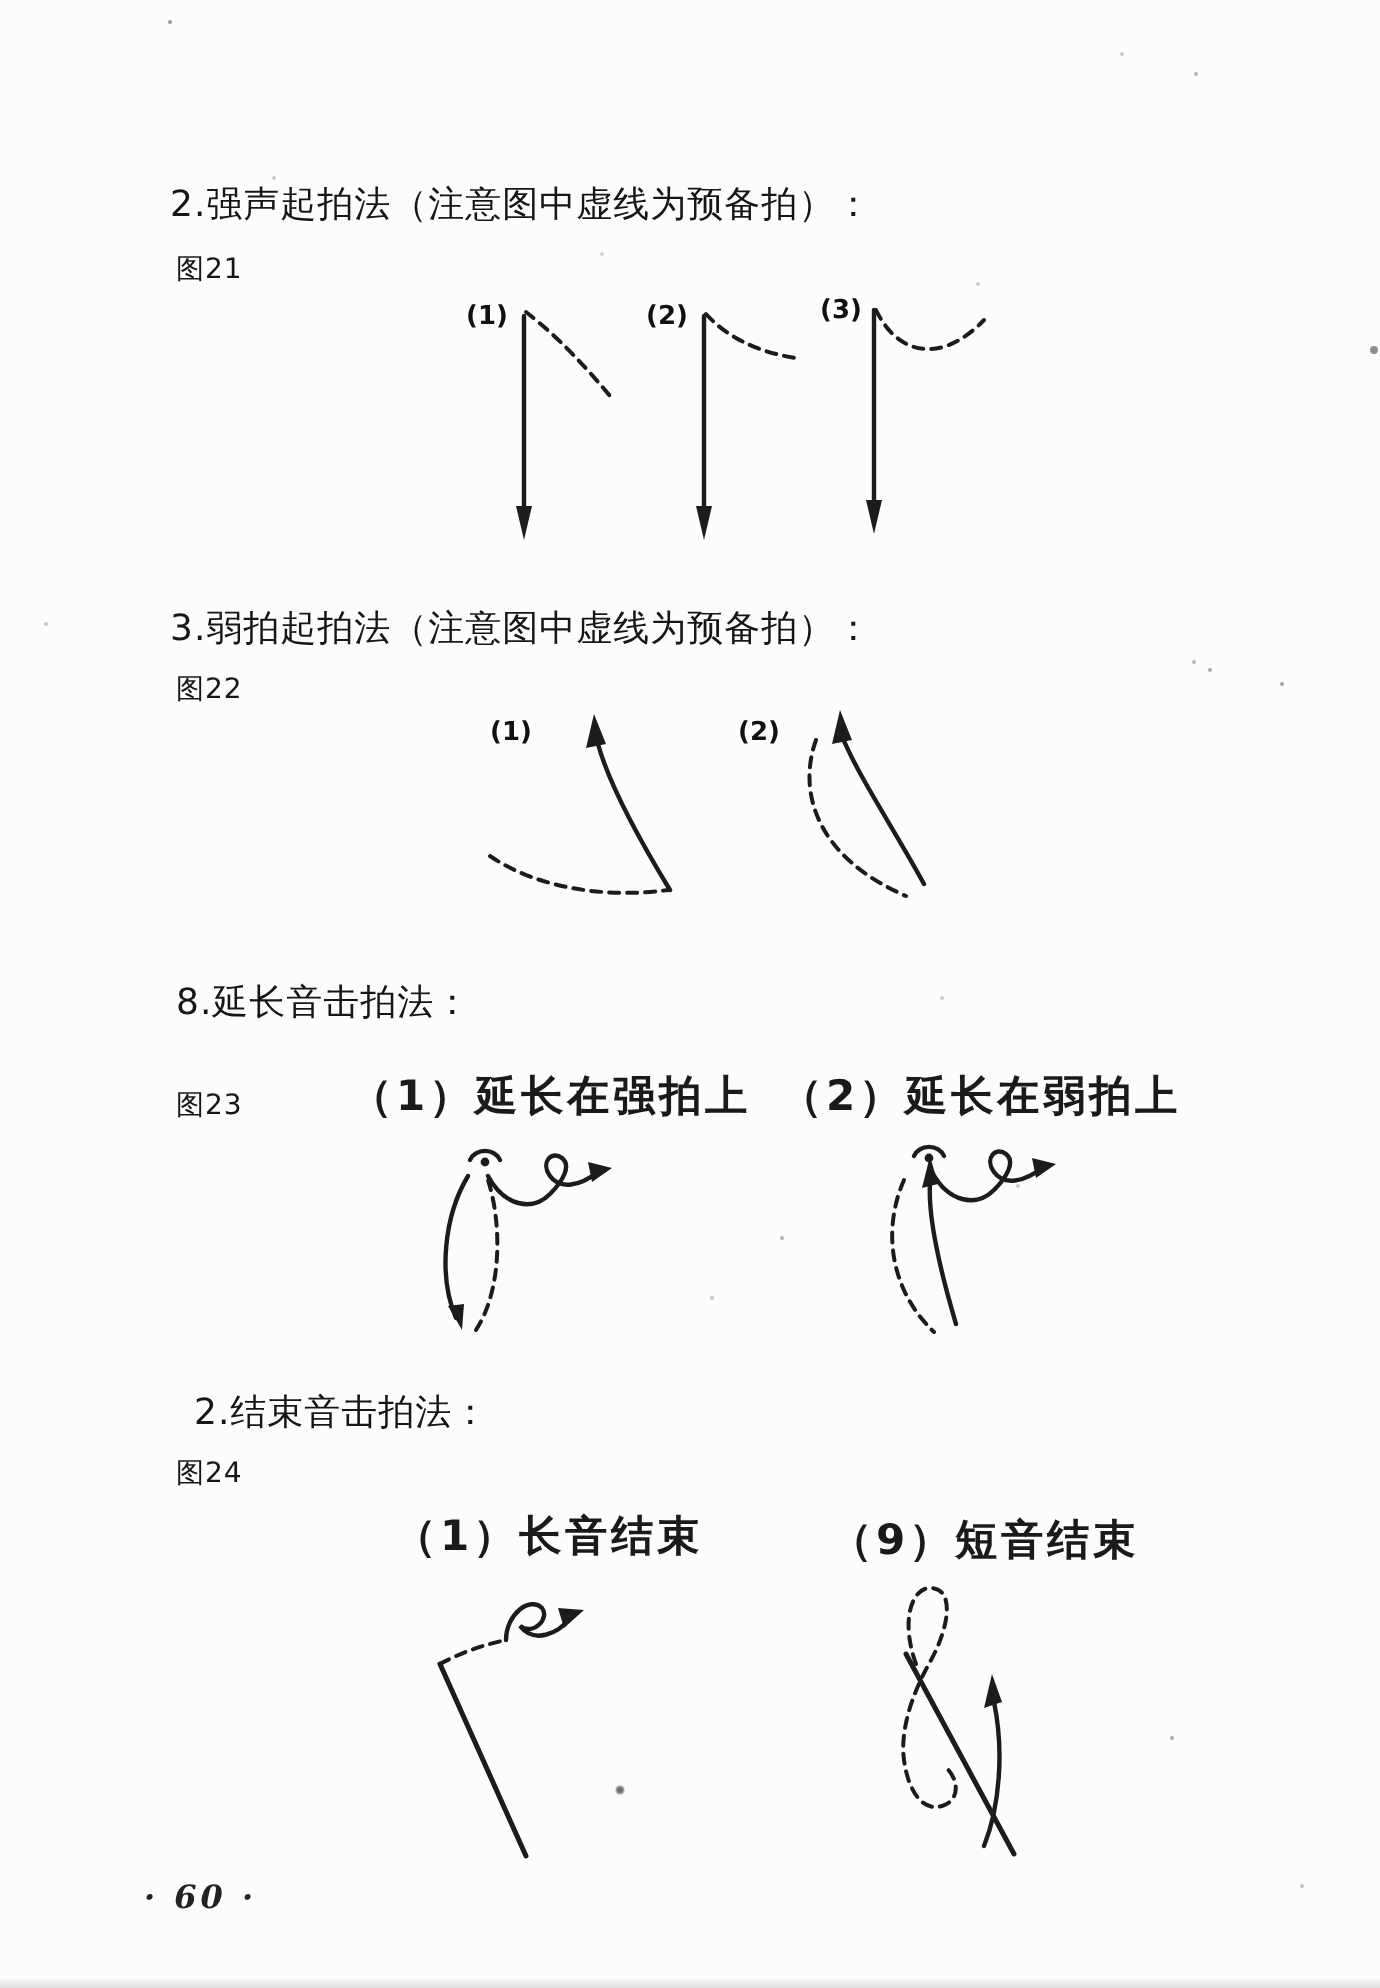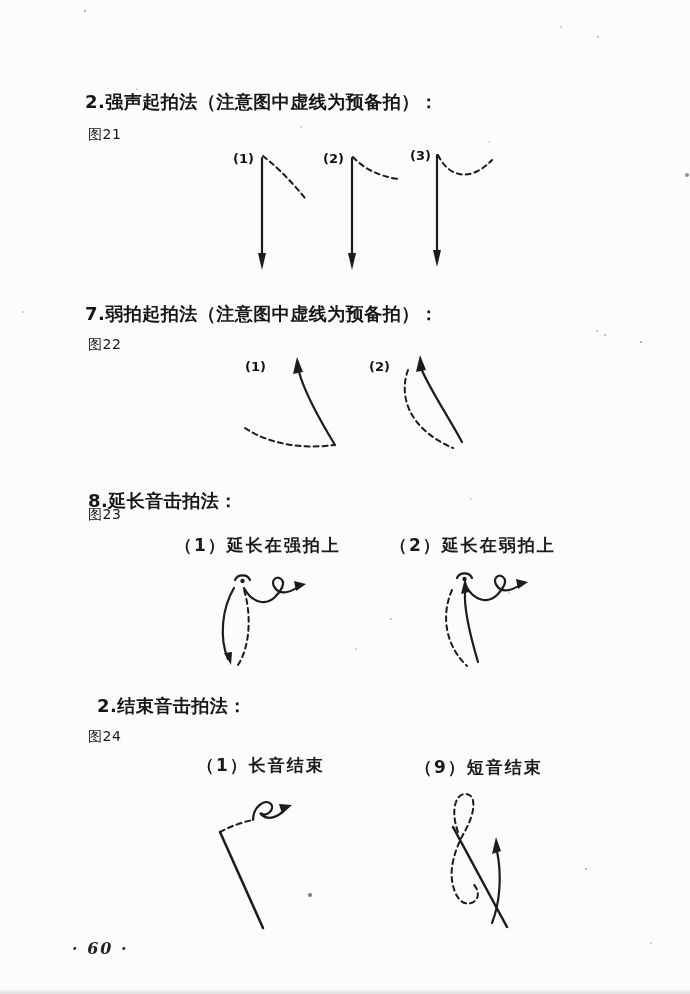--- a/index.html
+++ b/index.html
@@ -4,28 +4,28 @@
 <style>
   html,body{margin:0;padding:0;}
   body{
     width:690px;height:994px;position:relative;overflow:hidden;
     background:#fdfdfd;
     font-family:"DejaVu Sans",sans-serif;
     color:#1b1b1b;
   }
   .page{position:absolute;inset:0;background:#fcfcfc;}
   .heading{
-    position:absolute;font-size:18px;font-weight:700;letter-spacing:0.5px;
+    position:absolute;font-size:18px;font-weight:400;letter-spacing:0.5px;
     white-space:nowrap;color:#161616;
   }
   .figlabel{
     position:absolute;font-size:14px;font-weight:400;letter-spacing:0.5px;color:#161616;
   }
   .caption{
-    position:absolute;font-size:17px;font-weight:700;letter-spacing:2px;
+    position:absolute;font-size:21px;font-weight:700;letter-spacing:2px;
     white-space:nowrap;color:#1a1a1a;
   }
   .dlabel{
     position:absolute;font-size:13px;font-weight:700;letter-spacing:0px;color:#111;
   }
   .pagenum{
     position:absolute;left:72px;top:939px;
     font-family:"DejaVu Serif",serif;font-style:italic;font-weight:700;
     font-size:16px;letter-spacing:2px;color:#222;
   }
@@ -89,41 +89,41 @@
       <polygon class="arrow" points="133,113 141,113 137,130"></polygon>
       <path class="dash" d="M138,17 C148,28 163,36 183,39"></path>
     </g>
     <g>
       <path class="solid" d="M222,15 L222,117"></path>
       <polygon class="arrow" points="218,110 226,110 222,127"></polygon>
       <path class="dash" d="M223,15 C234,38 256,42 277,20"></path>
     </g>
   </svg>
 
-  <div class="heading" style="left:85px;top:302px">7.弱拍起拍法（注意图中虚线为预备拍）：</div>
+  <div class="heading" style="left:85px;top:302px">3.弱拍起拍法（注意图中虚线为预备拍）：</div>
   <div class="figlabel" style="left:88px;top:336px">图22</div>
 
   <span class="dlabel" style="left:245px;top:359px">(1)</span>
   <span class="dlabel" style="left:369px;top:359px">(2)</span>
 
   <svg class="fig" style="left:235px;top:350px" width="240" height="115" viewBox="0 0 240 115" xmlns="http://www.w3.org/2000/svg">
     <g>
       <path class="dash" d="M10,78 C35,95 70,99 99,95"></path>
       <path class="solid" d="M100,95 C86,72 70,44 64,22"></path>
       <polygon class="arrow" points="58,24 68,22 62,7"></polygon>
     </g>
     <g>
       <path class="dash" d="M173,20 C164,45 172,78 218,98"></path>
       <path class="solid" d="M227,92 C213,66 194,38 186,18"></path>
       <polygon class="arrow" points="181,22 191,20 185,5"></polygon>
     </g>
   </svg>
 
   <div class="heading" style="left:88px;top:489px">8.延长音击拍法：</div>
-  <div class="figlabel" style="left:88px;top:506px">图23</div>
+  <div class="figlabel" style="left:88px;top:544px">图23</div>
 
   <span class="caption" style="left:175px;top:534px">（1）延长在强拍上</span>
   <span class="caption" style="left:390px;top:534px">（2）延长在弱拍上</span>
 
   <svg class="fig" style="left:195px;top:560px" width="340" height="125" viewBox="0 0 340 125" xmlns="http://www.w3.org/2000/svg">
     <g>
       <g>
         <path class="solid" d="M40,20 A8,7 0 0 1 55,20"></path>
         <circle class="dot" cx="47.5" cy="21" r="2.2"></circle>
       </g>

